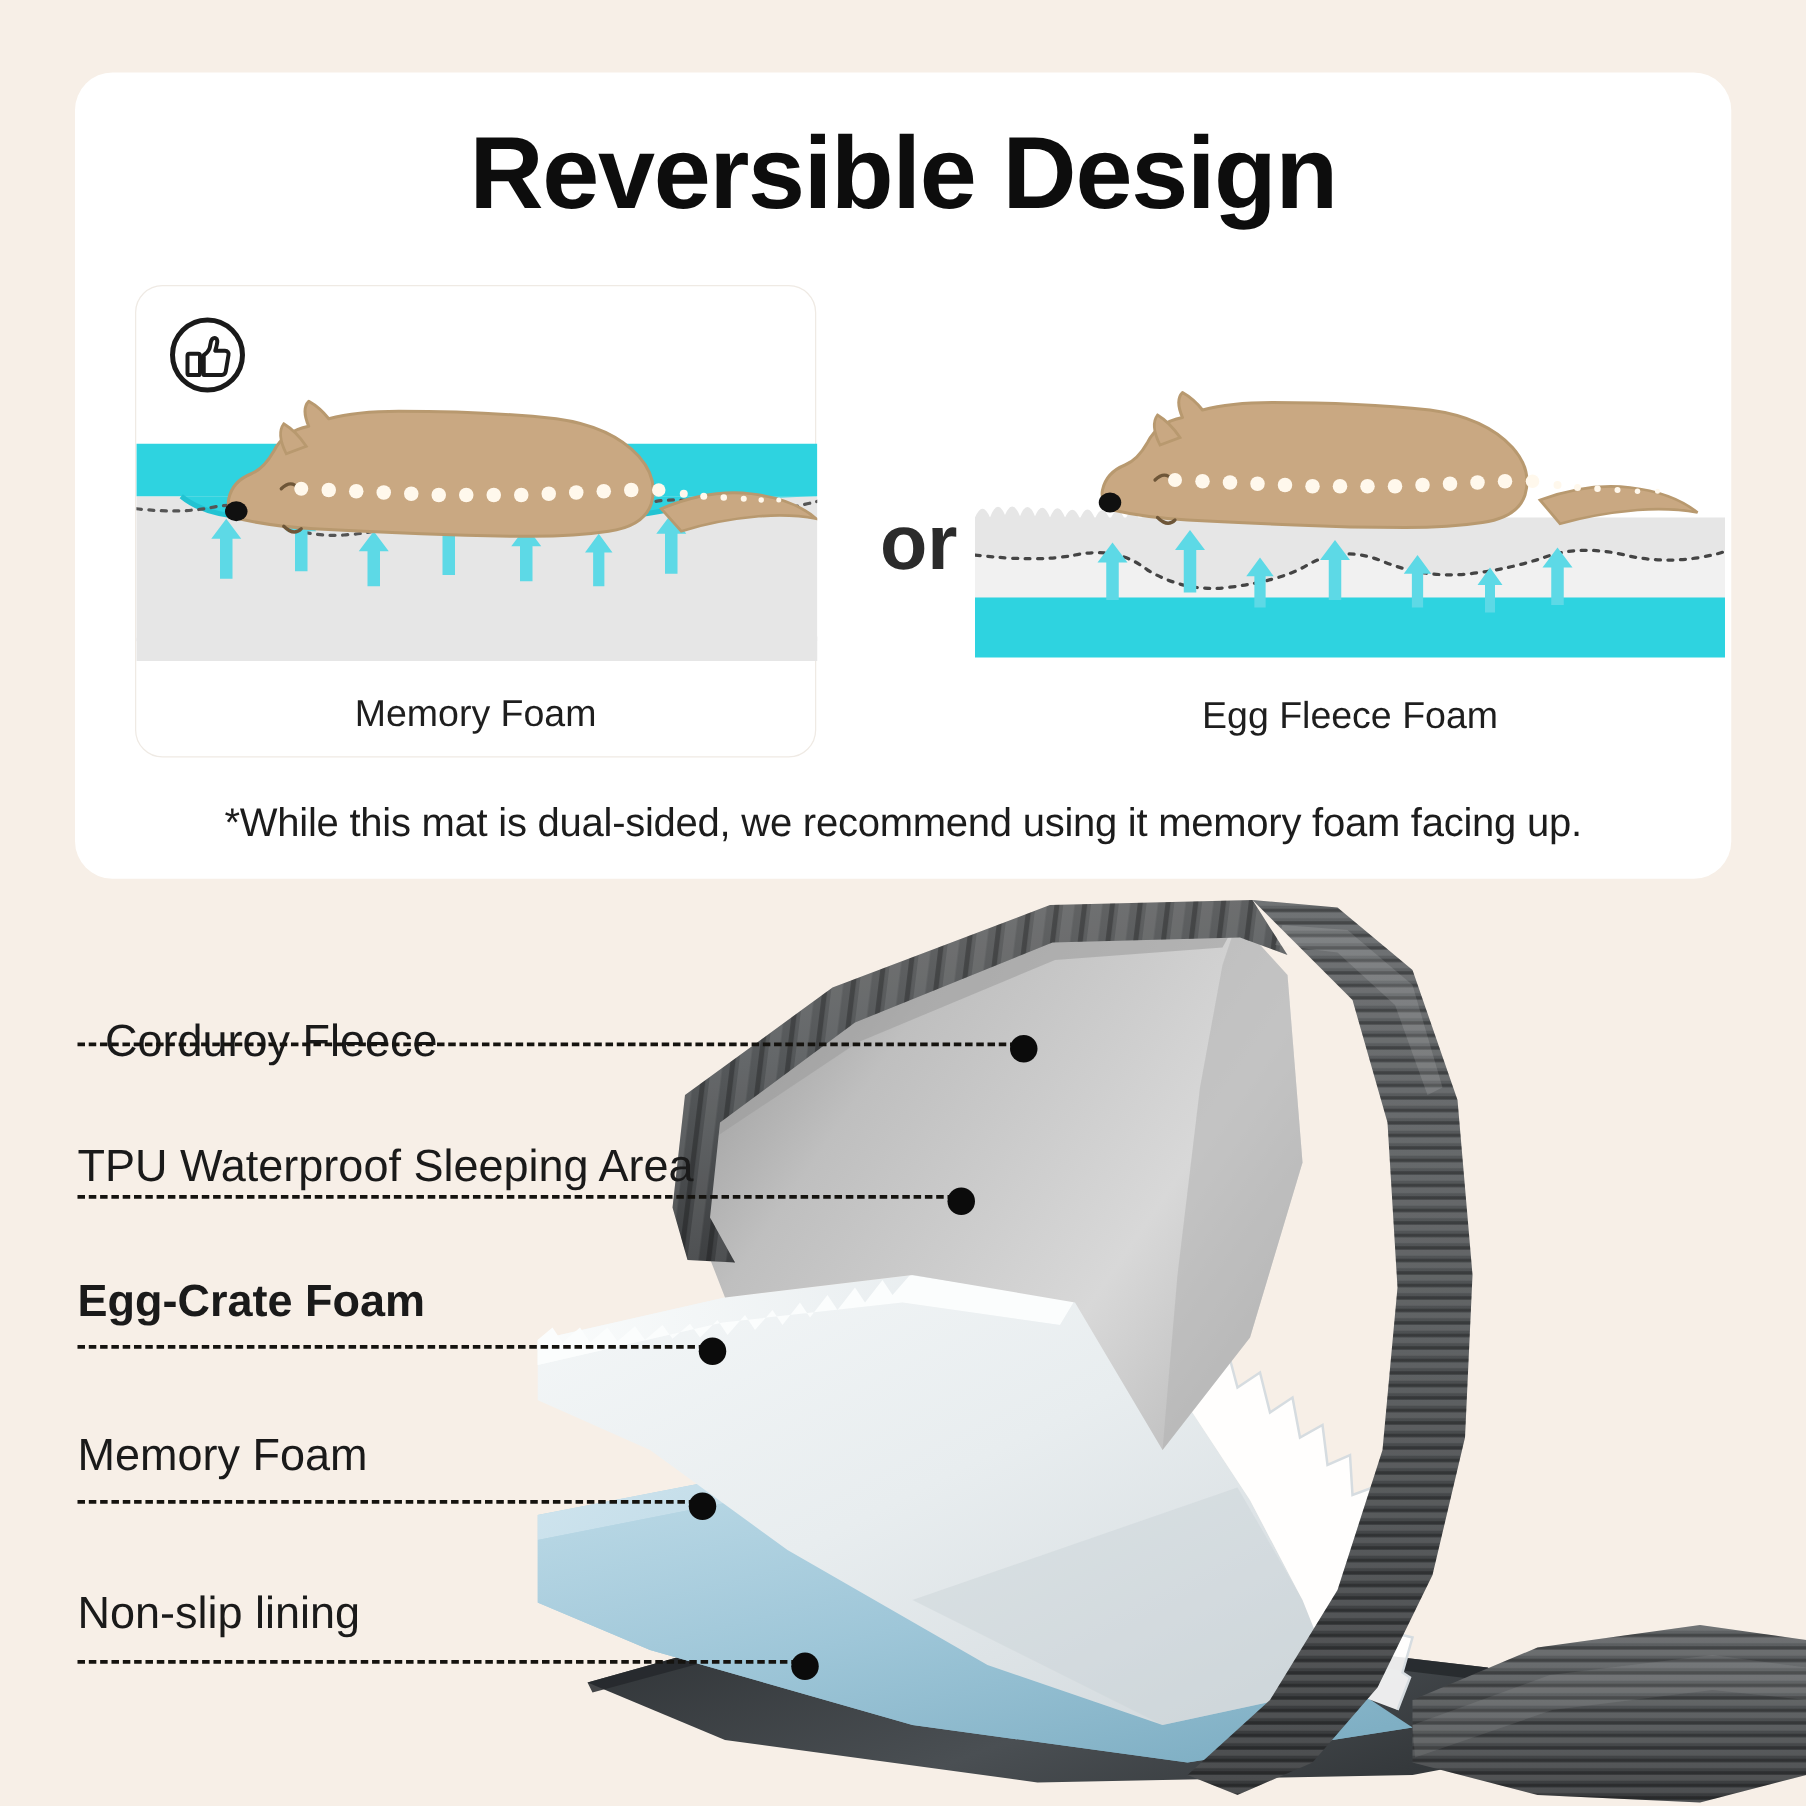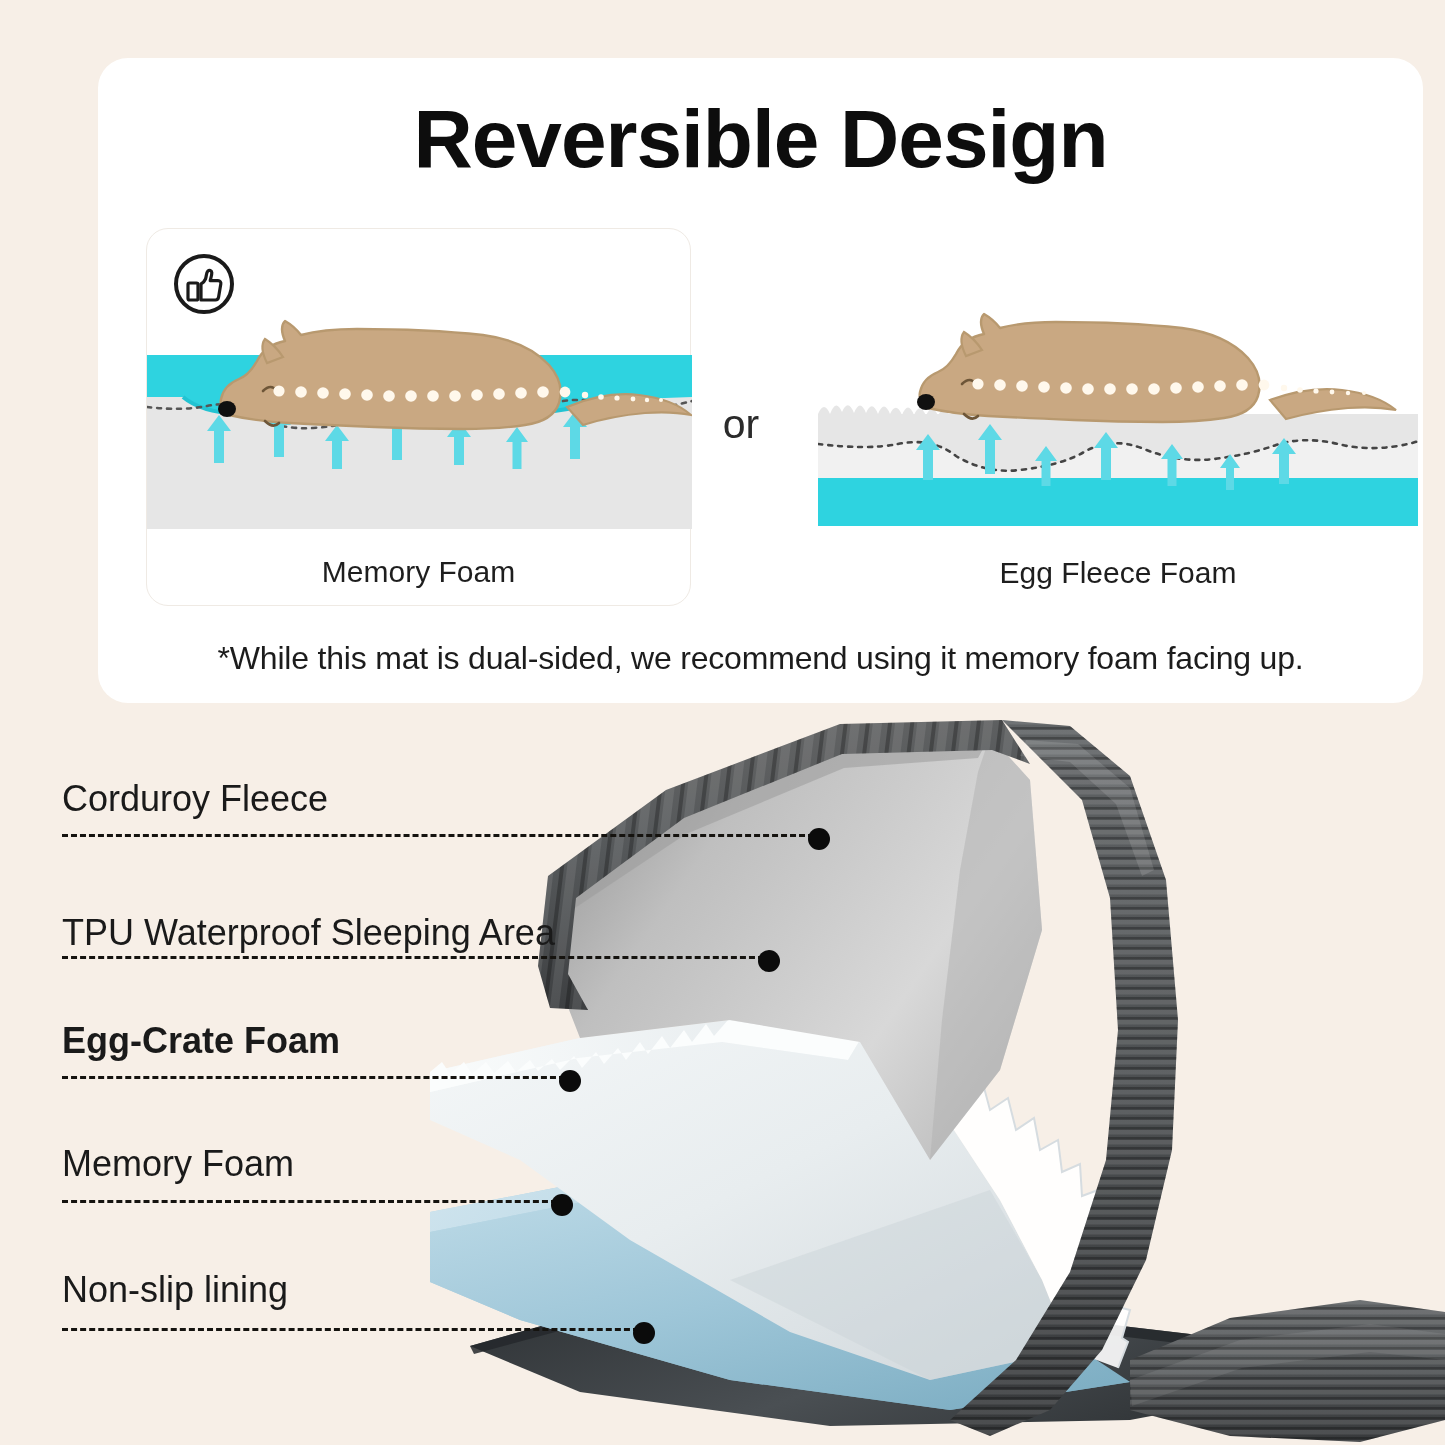--- a/index.html
+++ b/index.html
@@ -5,21 +5,21 @@
   * { margin:0; padding:0; box-sizing:border-box; }
   html,body { width:1445px; height:1445px; overflow:hidden; }
   body {
     font-family:"Liberation Sans", sans-serif;
     background:#F7EFE7;
     position:relative;
   }
   
   #card {
     position:absolute; left:60px; top:58px; width:1325px; height:645px;
-    background:#FFFFFF; border-radius:30px;margin-left:38px;
+    background:#FFFFFF; border-radius:30px;
   }
   #card-title {
     position:absolute; left:0; top:40px; width:100%;
     text-align:center;
     font-size:82px; font-weight:bold; color:#0D0D0D;
     letter-spacing:-1px; line-height:1;
   }
   
   #panel-left {
     position:absolute; left:48px; top:170px; width:545px; height:378px;
@@ -28,23 +28,23 @@
   
   #panel-right {
     position:absolute; left:720px; top:170px; width:600px; height:378px;
     background:transparent;
   }
   .panel-label {
     position:absolute; bottom:16px; left:0; width:100%;
     text-align:center; font-size:30px; color:#1E1E1E; font-weight:400;
   }
   #or-text {
-    position:absolute; left:588px; top:346px; width:110px;
+    position:absolute; left:620px; top:346px; width:110px;
     text-align:center;
-    font-size:41px; font-weight:normal; color:#2B2B2B; line-height:1;
+    font-size:62px; font-weight:bold; color:#2B2B2B; line-height:1;
   }
   #footnote {
     position:absolute; left:0; top:582px; width:100%;
     text-align:center; font-size:32px; color:#1C1C1C; letter-spacing:-0.2px;
   }
   
   .feature { position:absolute; left:62px; }
   .feature .fl-title { font-size:36px; color:#1A1A1A; white-space:nowrap; }
   .feature .fl-sub { font-size:27px; color:#1A1A1A; padding-left:10px; white-space:nowrap; }
   .leader {
@@ -353,21 +353,21 @@
 
       <path d="M700,640 L800,598 L930,580 L1015,592 L1015,700 L930,722 L800,716 L700,690 Z" fill="url(#gFleece2)"></path>
       <path d="M700,640 L800,598 L930,580 L1015,592 L1015,700 L930,722 L800,716 L700,690 Z" fill="url(#ribV)"></path>
       <path d="M700,660 L810,620 L940,604 L1015,614 L1015,640 L940,632 L812,648 L702,686 Z" fill="rgba(255,255,255,0.08)"></path>
 
       <path d="M596,20 L648,24 L700,68 L724,150 L712,156 L686,84 L640,42 L590,36 Z" fill="rgba(255,255,255,0.12)"></path>
     </g>
   </svg>
 </div>
 
-<div class="feature" style="top:778px;">
+<div class="feature" style="top:812px;margin-left:22px;">
   <div class="fl-title">Corduroy Fleece</div>
 </div>
 <div class="leader" style="left:62px; top:834px; width:752px;">
   <span class="dot"></span>
 </div>
 
 <div class="feature" style="top:876px;margin-top:36px;">
   <div class="fl-title">TPU Waterproof Sleeping Area</div>
 </div>
 <div class="leader" style="left:62px; top:956px; width:702px;">

